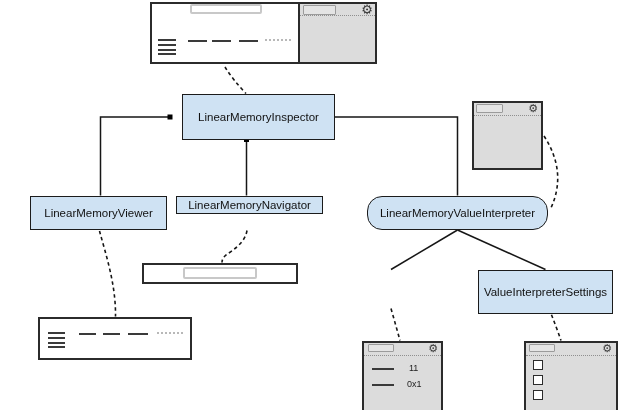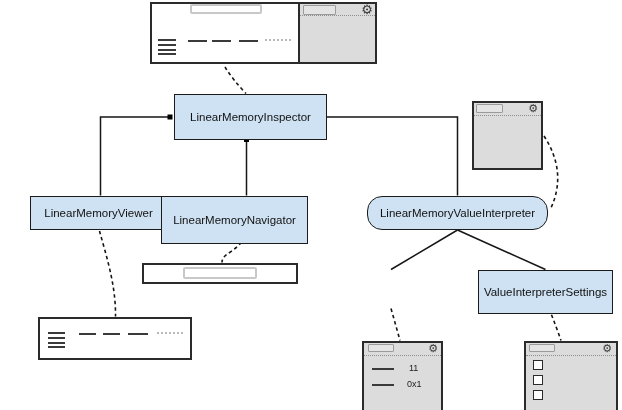--- a/index.html
+++ b/index.html
@@ -9,23 +9,23 @@
   }
   #wires { position:absolute; left:0; top:0; z-index:0; }
 
   
   .node {
     position:absolute; box-sizing:border-box; z-index:2;
     background:#cfe2f3; border:1.5px solid #1b1b1b;
     display:flex; align-items:center; justify-content:center;
     font-size:11.5px; color:#111111; white-space:nowrap;
   }
-  #n-inspector   { left:174px; top:94px;  width:153px; height:46px; }
+  #n-inspector   { left:182px; top:94px;  width:153px; height:46px; }
   #n-viewer      { left:30px;  top:196px; width:137px; height:34px; }
-  #n-navigator   { left:161px; top:196px; width:147px; height:48px; }
+  #n-navigator   { left:176px; top:196px; width:147px; height:18px; }
   #n-interpreter { left:367px; top:196px; width:181px; height:34px;border-radius:15px; }
   #n-display     { left:322px; top:270px; width:139px; height:38px; }
   #n-settings    { left:478px; top:270px; width:135px; height:44px; }
 
   
   .sketch { position:absolute; box-sizing:border-box; border:2px solid #2b2b2b; z-index:1; background:#ffffff; }
   .panel  { background:#dcdcdc; }
   .inputbox { position:absolute; box-sizing:border-box; background:#ffffff; border:2px solid #c8c8c8; border-radius:2px; }
   .inputsm  { position:absolute; box-sizing:border-box; background:#e4e4e4; border:1.5px solid #9b9b9b; border-radius:1px; }
   .gear { position:absolute; color:#3a3a3a; line-height:1; }

